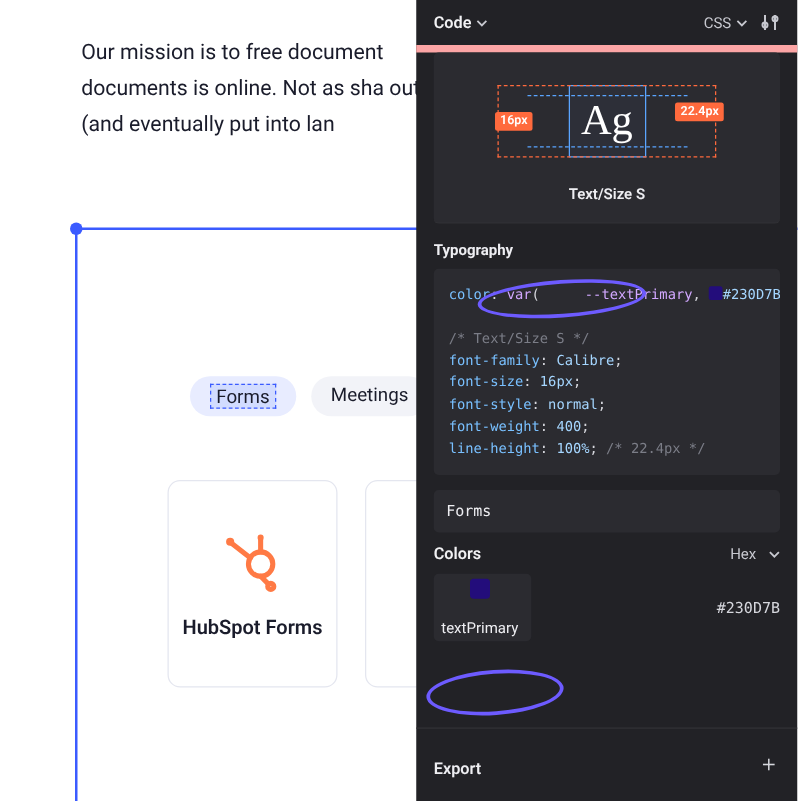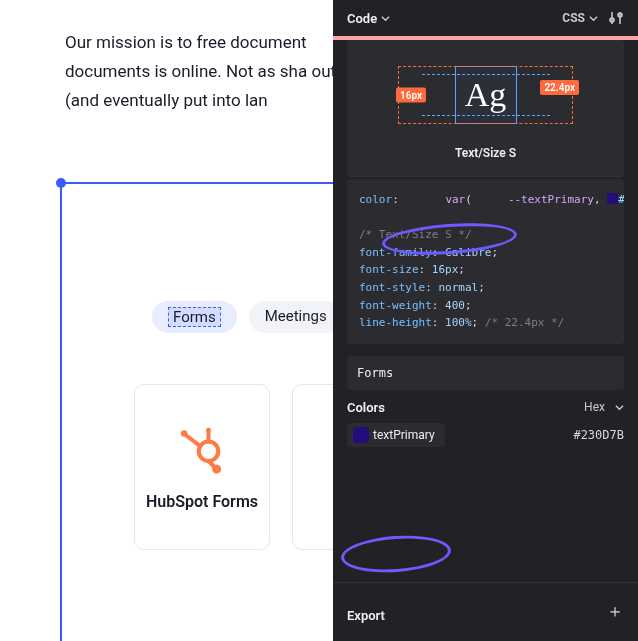--- a/index.html
+++ b/index.html
@@ -104,21 +104,21 @@
     color:#d8d9de;
     font-size:12px;
     display:flex;
     flex-direction:column;
   }
   .ins-row {
     padding:10px 14px;
     display:flex;
     align-items:center;
     justify-content:space-between;
-    border-bottom:4px solid #fca5a5;
+    border-bottom:6px solid #fca5a5;
   }
   .ins-row.noborder { border-bottom:none;gap:36px; }
   .ins-row .lbl { font-weight:600; font-size:13px; color:#f2f2f4; display:flex; align-items:center; gap:4px;}
   .ins-row .right { display:flex; align-items:center; gap:10px; font-size:12px; color:#c7c8cf;}
 
   
   .ag-wrap {
     margin:0 14px 0 14px;
     background:#2b2b30;
     border-radius:4px;
@@ -172,21 +172,21 @@
     padding:12px 12px;
     font-family: "SFMono-Regular", Consolas, monospace;
     font-size:11px;
     line-height:1.6;
     color:#d6d7dd;
     white-space:pre;
     position:relative;
     overflow:hidden;
   }
   .tok-prop  { color:#79c0ff;}
-  .tok-func  { color:#d2a8ff;margin-left:40px;}
+  .tok-func  { color:#d2a8ff;}
   .tok-var   { color:#d2a8ff;margin-left:36px;}
   .tok-str   { color:#a5d6ff;}
   .tok-num   { color:#a5d6ff;}
   .tok-comm  { color:#7b7d87;}
   .swatch-inline {
     display:inline-block; width:11px; height:11px;
     background:#230D7B; border-radius:2px;
     vertical-align:-1px;
   }
 
@@ -199,24 +199,25 @@
     font-size:12px;
     color:#eeeef2;
   }
 
   .color-row {
     margin:6px 14px 0 14px;
     display:flex; align-items:center; justify-content:space-between;
     position:relative;
   }
   .color-chip {
-    display:flex; align-items:center; gap:4px;
+    display:flex; align-items:center; gap:16px;
     background:#2b2b30;
     border-radius:4px;
     padding:4px 10px 4px 6px;
+    flex-direction:column;
   }
   .color-chip .sw {
     width:16px; height:16px; border-radius:3px; background:#230D7B;
   }
   .color-chip .nm { font-size:12px; color:#eeeef2;}
   .color-hex { font-size:12px; color:#d6d7dd; font-family:"SFMono-Regular",Consolas,monospace;}
 
   .export-row {
     margin-top:auto;
     padding:16px 14px 18px 14px;
@@ -295,21 +296,21 @@
 <div class="inspector">
 
   <div class="ins-row">
     <span class="lbl">
       <span>Code</span>
       <svg class="chev-svg" width="9" height="9" viewBox="0 0 10 10">
         <polyline points="1,3 5,7 9,3"></polyline>
         </svg>
     </span>
     <span class="right">
-      <span style="display:flex;align-items:center;gap:4px;font-weight:bold;">
+      <span style="display:flex;align-items:center;gap:4px;">
         <span>CSS</span>
         <svg class="chev-svg" width="9" height="9" viewBox="0 0 10 10">
           <polyline points="1,3 5,7 9,3"></polyline>
           </svg>
       </span>
       <svg class="settings-icon" width="16" height="16" viewBox="0 0 16 16">
         <line x1="4" y1="2" x2="4" y2="14"></line>
         <line x1="12" y1="2" x2="12" y2="14"></line>
         <circle cx="4" cy="10" r="2"></circle>
         <circle cx="12" cy="5" r="2"></circle>
@@ -322,20 +323,21 @@
       <div class="ag-margin"></div>
       <div class="ag-line-h top"></div>
       <div class="ag-line-h bot"></div>
       <span class="dim-badge dim-left">16px</span>
       <span class="dim-badge dim-right">22.4px</span>
       <div class="ag-cell">Ag</div>
     </div>
     <div class="ag-caption">Text/Size S</div>
   </div>
 
+  <div class="section-title">Typography</div>
 
   <div class="code-block"><span class="tok-prop">color</span>: <span class="tok-func">var</span>(<span class="tok-var">--textPrimary</span>, <span class="swatch-inline"></span><span class="tok-str">#230D7B</span>);
 
 <span class="tok-comm">/* Text/Size S */</span>
 <span class="tok-prop">font-family</span>: <span class="tok-str">Calibre</span>;
 <span class="tok-prop">font-size</span>: <span class="tok-num">16px</span>;
 <span class="tok-prop">font-style</span>: <span class="tok-str">normal</span>;
 <span class="tok-prop">font-weight</span>: <span class="tok-num">400</span>;
 <span class="tok-prop">line-height</span>: <span class="tok-num">100%</span>; <span class="tok-comm">/* 22.4px */</span></div>
 

